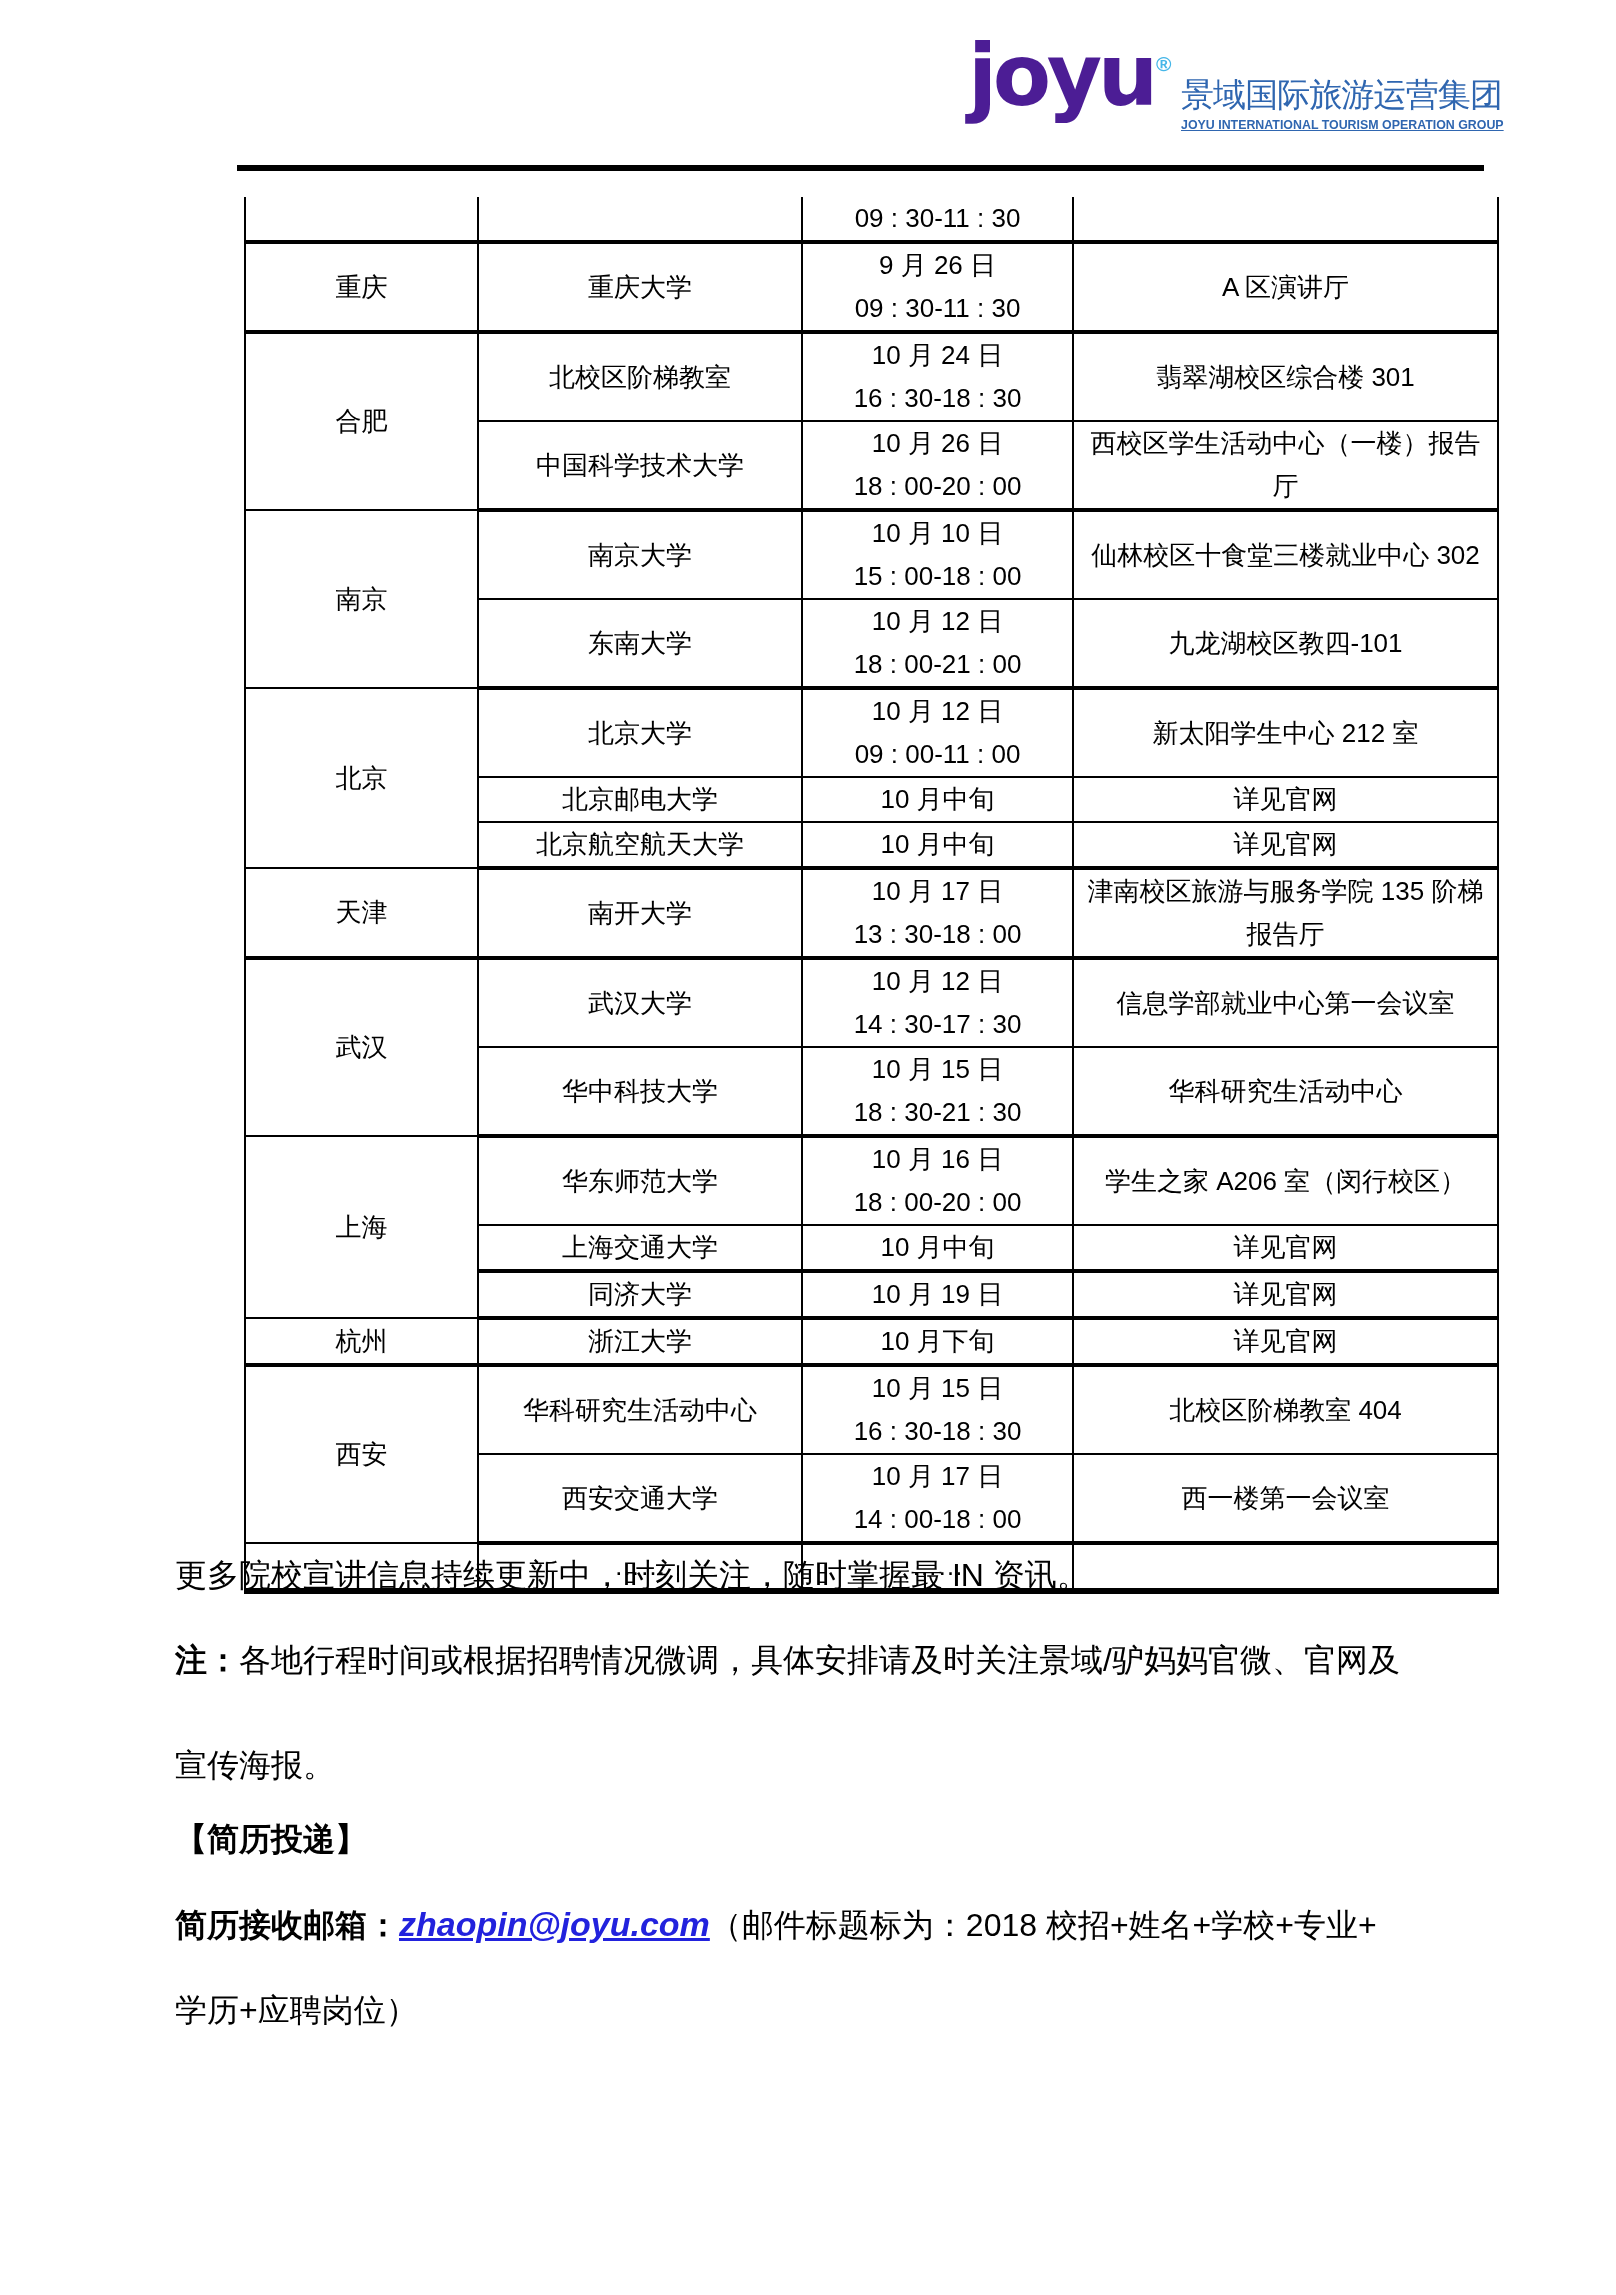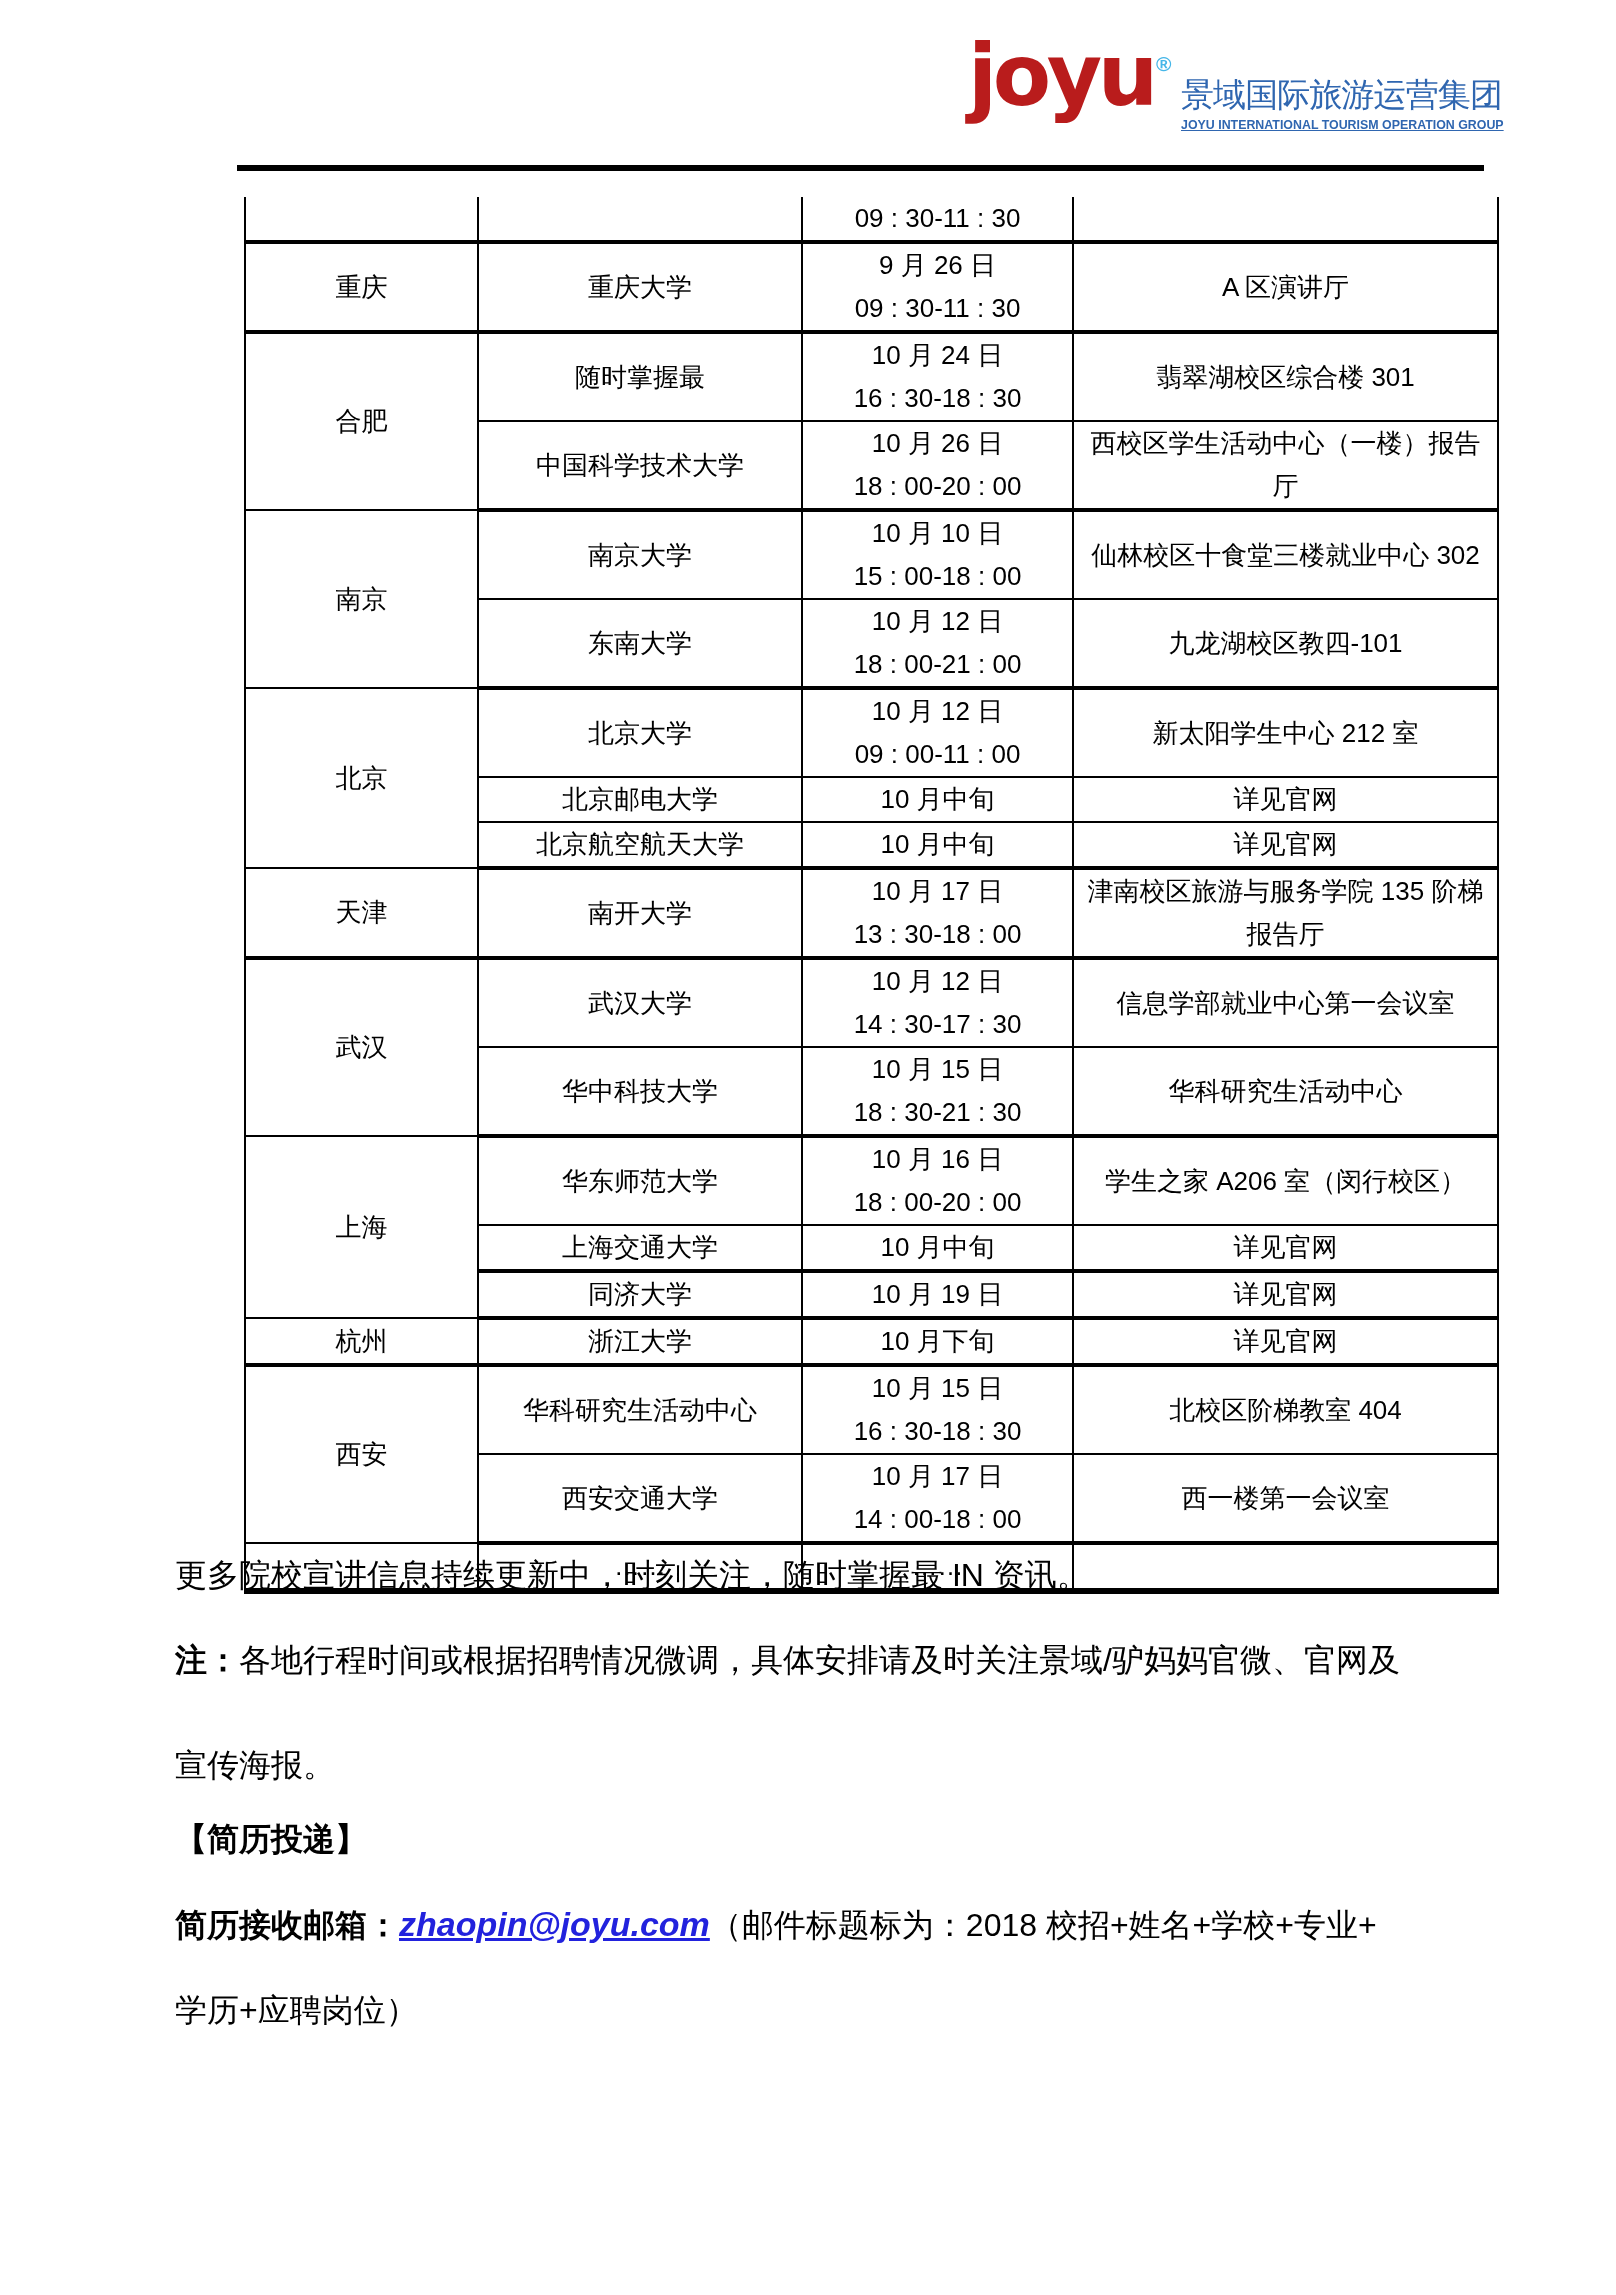--- a/index.html
+++ b/index.html
@@ -6,21 +6,21 @@
   .page {
     position:relative; width:1616px; height:2295px; background:#ffffff;
     font-family:"Liberation Sans","DejaVu Sans",sans-serif; color:#000;
     overflow:hidden;
   }
   
   .logo-wrap { position:absolute; left:968px; top:27px; height:133px; }
   .logo-joyu {
     position:absolute; left:0; top:-10.7px;
     font-family:"DejaVu Sans","Liberation Sans",sans-serif;
-    font-weight:bold; font-size:85px; letter-spacing:-4.4px; color:#b91c1c; line-height:1.4;
+    font-weight:bold; font-size:85px; letter-spacing:-4.4px; color:#4c1d95; line-height:1.4;
   }
   .logo-reg { position:absolute; left:188px; top:25px; font-size:21px; font-weight:bold; color:#45b6e8; }
   .logo-cn {
     position:absolute; left:213px; top:46px; width:355px;
     font-size:33px; letter-spacing:-0.9px; color:#2f66b0; white-space:nowrap;
   }
   .logo-en {
     position:absolute; left:213px; top:91px; width:355px;
     font-size:12.4px; font-weight:bold; letter-spacing:0px; color:#2f66b0; white-space:nowrap;text-decoration:underline;
   }
@@ -103,21 +103,21 @@
             </td>
             <td>
               <div class="ln">A 区演讲厅</div>
             </td>
           </tr>
           <tr style="height: 85px;">
             <td rowspan="2">
               <div class="ln">合肥</div>
             </td>
             <td>
-              <div class="ln">随时掌握最</div>
+              <div class="ln">北校区阶梯教室</div>
             </td>
             <td>
               <div class="ln">10 月 24 日</div>
               <div class="ln">16 : 30-18 : 30</div>
             </td>
             <td>
               <div class="ln">翡翠湖校区综合楼 301</div>
             </td>
           </tr>
           <tr class="group-end" style="height: 87px;">

